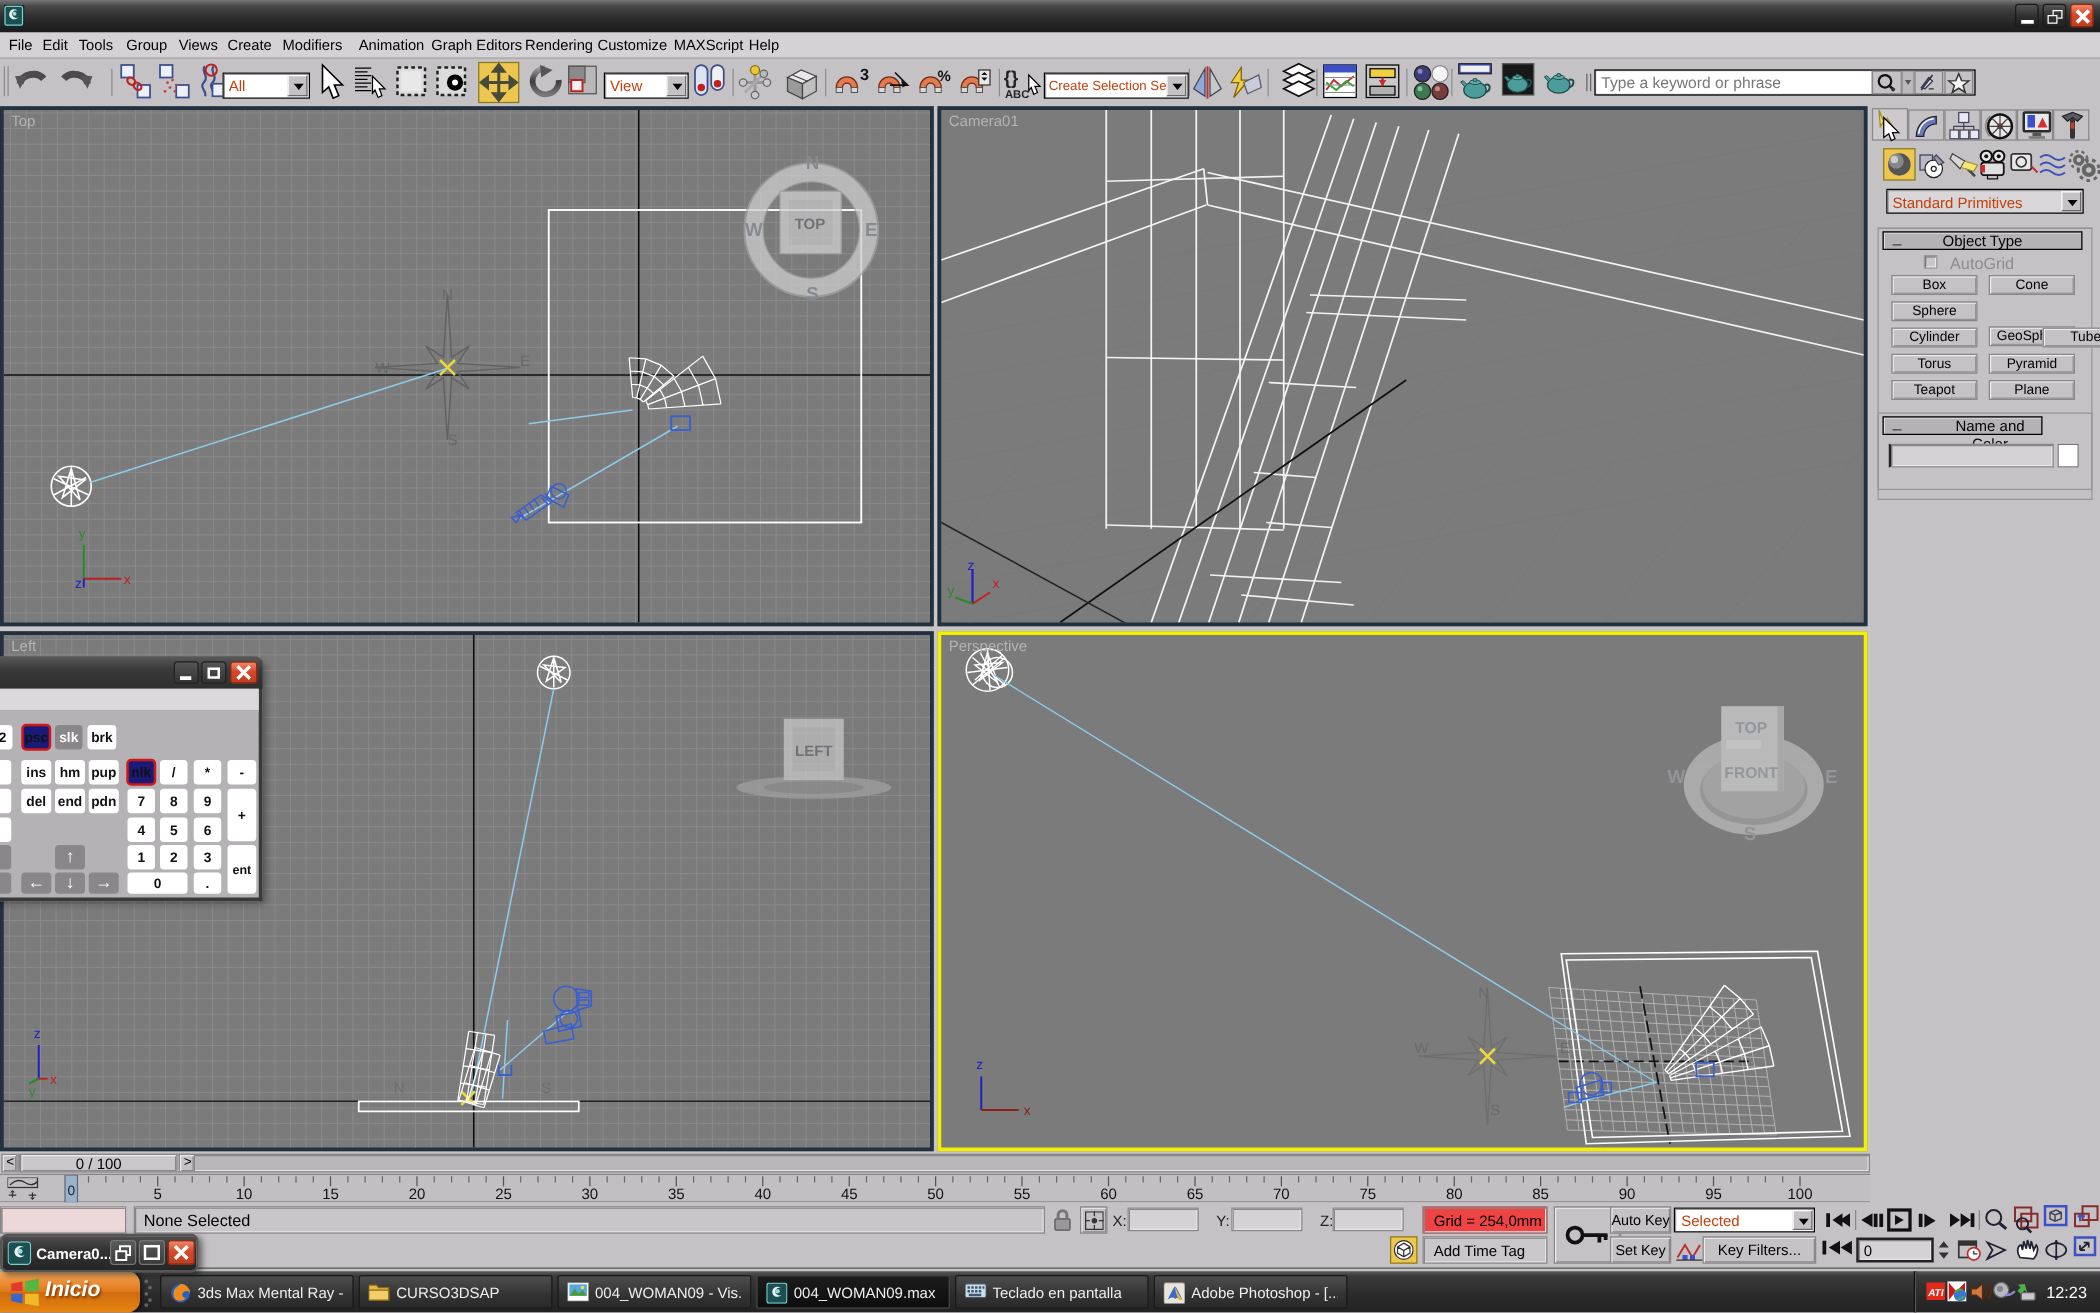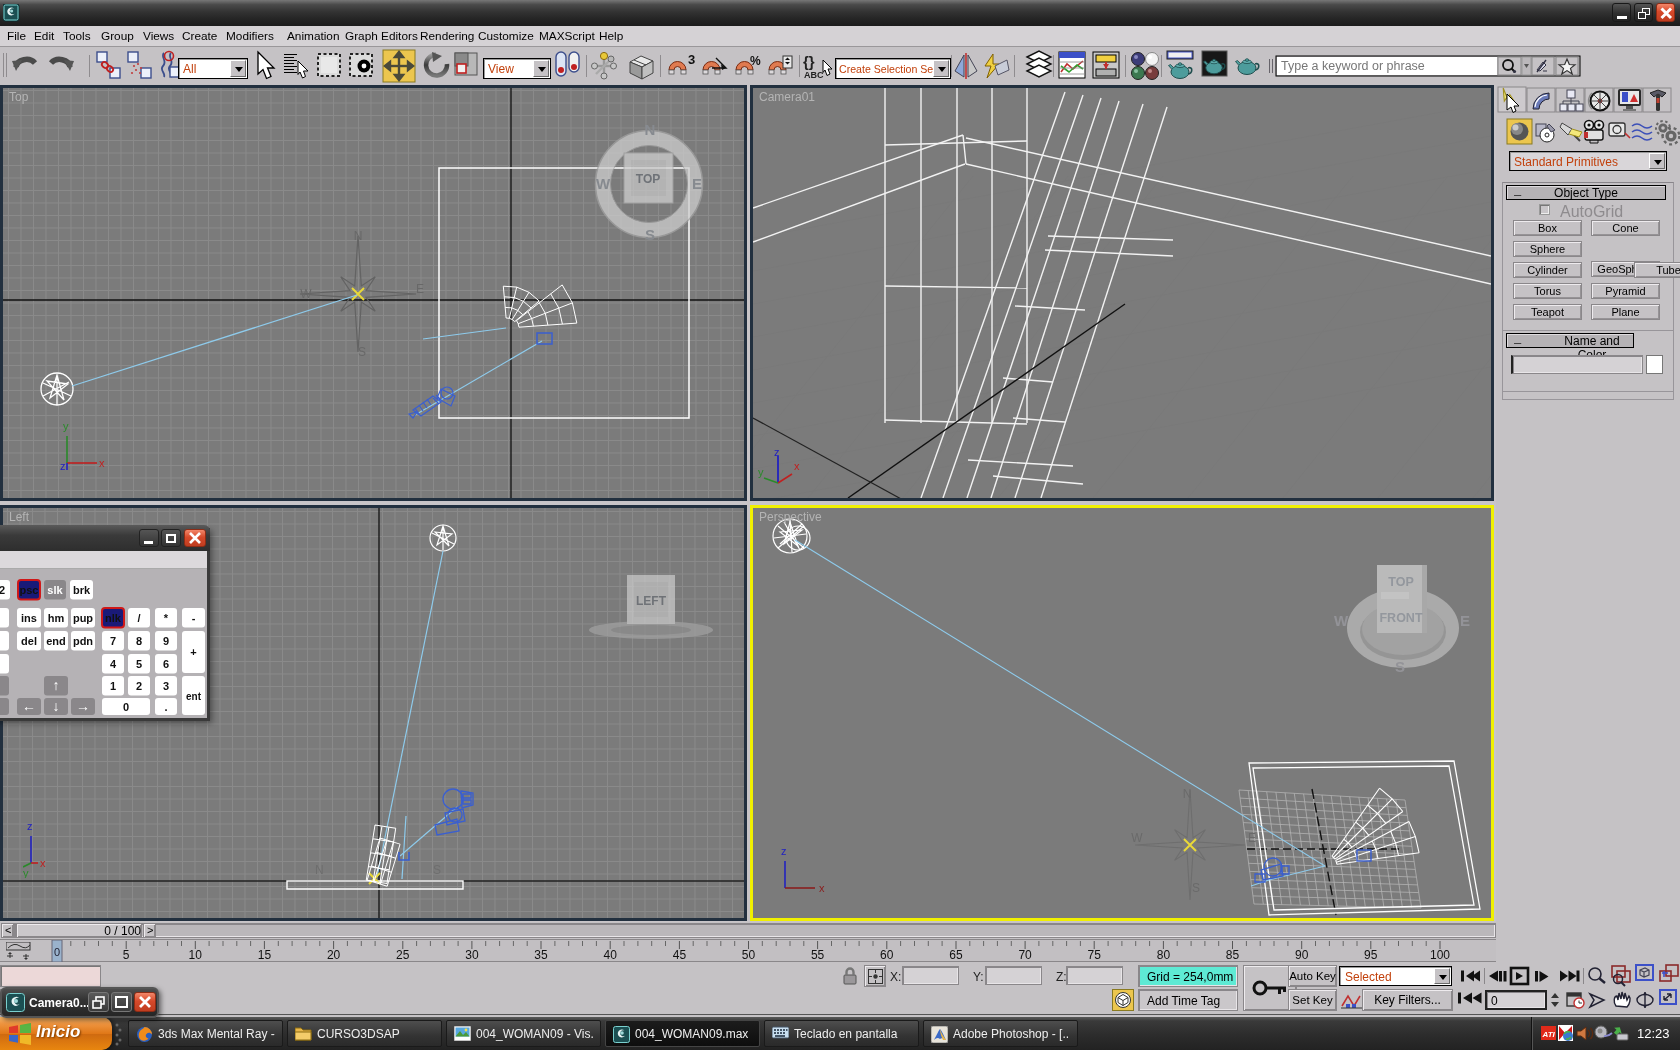--- a/index.html
+++ b/index.html
@@ -725,21 +725,21 @@
 </svg>
 <div class="combo" style="left:13px;top:66px;width:158px;height:20px;background:#d9d6d9">
       <span style="position:absolute;left:4px;top:3px;font-size:12px">Standard Primitives</span>
       <div class="arr"></div>
     </div>
 
 <div class="abs" style="left:6px;top:97px;width:172px;height:218px;border:1px solid #98959a;border-top-color:#88858a;"></div>
 <div class="rollhead" style="left:10px;top:100px;width:160px;">Object Type</div>
 <div class="abs" style="left:18px;top:102px;font-size:13px;color:#333;">–</div>
 <div class="abs" style="left:43px;top:119px;width:11px;height:11px;background:#c9c6c9;border:1px solid #999;box-shadow:inset 1px 1px 0 #777,inset -1px -1px 0 #eee;"></div>
-<div class="abs" style="left:64px;top:118px;font-size:16px;color:#8e8b8e;">AutoGrid</div>
+<div class="abs" style="left:64px;top:118px;font-size:13px;color:#8e8b8e;">AutoGrid</div>
 <div class="pbtn" style="left:17px;top:135px;width:69px;height:16px;line-height:15px;">Box</div>
 <div class="pbtn" style="left:95px;top:135px;width:69px;height:16px;line-height:15px;">Cone</div>
 <div class="pbtn" style="left:17px;top:156px;width:69px;height:16px;line-height:15px;">Sphere</div>
 <div class="pbtn" style="left:95px;top:156px;width:69px;height:16px;line-height:15px;margin-top:20px;">GeoSphere</div>
 <div class="pbtn" style="left:17px;top:177px;width:69px;height:16px;line-height:15px;">Cylinder</div>
 <div class="pbtn" style="left:95px;top:177px;width:69px;height:16px;line-height:15px;margin-left:43px;">Tube</div>
 <div class="pbtn" style="left:17px;top:198px;width:69px;height:16px;line-height:15px;">Torus</div>
 <div class="pbtn" style="left:95px;top:198px;width:69px;height:16px;line-height:15px;">Pyramid</div>
 <div class="pbtn" style="left:17px;top:219px;width:69px;height:16px;line-height:15px;">Teapot</div>
 <div class="pbtn" style="left:95px;top:219px;width:69px;height:16px;line-height:15px;">Plane</div>
@@ -748,21 +748,21 @@
 <div class="rollhead" style="left:10px;top:248px;width:128px;padding-left:44px;">Name and Color</div>
 <div class="abs" style="left:18px;top:250px;font-size:13px;color:#333;">–</div>
 <div class="sunk" style="left:15px;top:270px;width:132px;height:19px;background:#d5d2d5;border-left:2px solid #222;"></div>
 <div class="abs" style="left:150px;top:270px;width:17px;height:19px;background:#fff;border:1px solid #777;"></div>
 </div>
 <div id="timeline">
     <div class="raised" style="left:1px;top:1px;width:13px;height:15px;">
       <span style="position:absolute;left:3px;top:0px;font-size:11px">&lt;</span>
     </div>
 <div class="sunk" style="left:14px;top:1px;width:1482px;height:15px;background:#bab7ba;"></div>
-<div class="raised" style="left:16px;top:1px;width:126px;height:15px;background:#cac7ca;text-align:right;"><span style="font-size:12px;position:relative;top:0px">0 / 100</span></div>
+<div class="raised" style="left:16px;top:1px;width:126px;height:15px;background:#cac7ca;text-align:center;"><span style="font-size:12px;position:relative;top:0px">0 / 100</span></div>
 <div class="raised" style="left:143px;top:1px;width:13px;height:15px;">
       <span style="position:absolute;left:3px;top:0px;font-size:11px">&gt;</span>
     </div>
 <div class="abs" style="left:0;top:17px;width:1496px;height:23px;background:#c2bfc2;border-top:1px solid #8a878a;border-bottom:1px solid #8a878a;">
 <svg class="abs" style="left:6px;top:2px" width="26" height="19" viewBox="0 0 26 19">
         <rect x="0" y="0" width="24" height="8" fill="none" stroke="#333"></rect>
         <path d="M2 6 Q8 0 14 4 T24 3" fill="none" stroke="#333"></path>
         <path d="M4 12 L4 16 M20 12 L20 16 M1 14 L7 14 M17 14 L23 14" stroke="#333"></path>
         <path d="M4 10 L2 12 L6 12 Z M20 18 L18 16 L22 16 Z" fill="#333"></path>
       </svg>
@@ -891,40 +891,43 @@
         <text x="1440.0" y="19" font-size="12" fill="#111" text-anchor="middle">100</text>
         <rect x="52.0" y="0" width="10" height="22" fill="#9ab2cc" stroke="#667"></rect>
         <text x="57.0" y="16" font-size="11" fill="#223" text-anchor="middle">0</text>
       </svg>
 </div>
   </div>
 <div id="statusbar">
     <div class="abs" style="left:0;top:0;width:1680px;height:53px;background:#c5c2c5;border-bottom:1px solid #555;"></div>
 <div class="abs" style="left:0;top:3px;width:101px;height:22px;background:#ecd8d8;border:1px solid #8a878a;box-shadow:inset 1px 1px 0 #777;"></div>
 <div class="abs" style="left:0;top:27px;width:101px;height:22px;background:#f4f0f4;border:1px solid #8a878a;box-shadow:inset 1px 1px 0 #777;"></div>
+<div class="sunk" style="left:107px;top:3px;width:729px;height:22px;background:#c9c6c9;">
+      <span style="position:absolute;left:7px;top:3px;font-size:13px">None Selected</span>
+    </div>
 <svg class="abs" style="left:842px;top:5px" width="16" height="18" viewBox="0 0 16 18">
       <rect x="2" y="8" width="12" height="9" rx="1" fill="#9a979a" stroke="#555"></rect>
       <path d="M4.5 8 V5 a3.5 3.5 0 0 1 7 0 V8" fill="none" stroke="#777" stroke-width="2.4"></path>
     </svg>
 <div class="raised" style="left:864px;top:3px;width:22px;height:22px;"></div>
 <svg class="abs" style="left:868px;top:7px" width="15" height="15" viewBox="0 0 15 15">
       <rect x="0.5" y="0.5" width="14" height="14" fill="none" stroke="#333"></rect>
       <circle cx="7.5" cy="7.5" r="2.2" fill="#333"></circle>
       <line x1="7.5" y1="0" x2="7.5" y2="4" stroke="#333"></line>
       <line x1="7.5" y1="11" x2="7.5" y2="15" stroke="#333"></line>
       <line x1="0" y1="7.5" x2="4" y2="7.5" stroke="#333"></line>
       <line x1="11" y1="7.5" x2="15" y2="7.5" stroke="#333"></line>
     </svg>
 <span class="abs" style="left:890px;top:8px;font-size:12px;color:#222">X:</span>
 <div class="sunk" style="left:902px;top:4px;width:57px;height:19px;background:#d5d2d5;"></div>
 <span class="abs" style="left:973px;top:8px;font-size:12px;color:#222">Y:</span>
 <div class="sunk" style="left:985px;top:4px;width:57px;height:19px;background:#d5d2d5;"></div>
 <span class="abs" style="left:1056px;top:8px;font-size:12px;color:#222">Z:</span>
 <div class="sunk" style="left:1066px;top:4px;width:57px;height:19px;background:#d5d2d5;"></div>
-<div class="sunk" style="left:1138px;top:3px;width:100px;height:22px;background:#5eead4;">
+<div class="sunk" style="left:1138px;top:3px;width:100px;height:22px;background:#ef4444;">
       <span style="position:absolute;left:8px;top:4px;font-size:12px">Grid = 254,0mm</span>
     </div>
 <div class="sunk" style="left:1138px;top:27px;width:100px;height:22px;background:#cac7ca;">
       <span style="position:absolute;left:8px;top:4px;font-size:12px">Add Time Tag</span>
     </div>
 <div class="abs" style="left:1112px;top:27px;width:22px;height:22px;background:#ecc64e;border:1px solid #8a7a20;"></div>
 <svg class="abs" style="left:1115px;top:30px" width="16" height="16" viewBox="0 0 16 16">
       <circle cx="8" cy="8" r="7.5" fill="#fff" stroke="#333"></circle>
       <path d="M8 2.5 L13 5.5 L13 10.5 L8 13.5 L3 10.5 L3 5.5 Z M3 5.5 L8 8.5 L13 5.5 M8 8.5 L8 13.5" fill="none" stroke="#333"></path>
     </svg>

